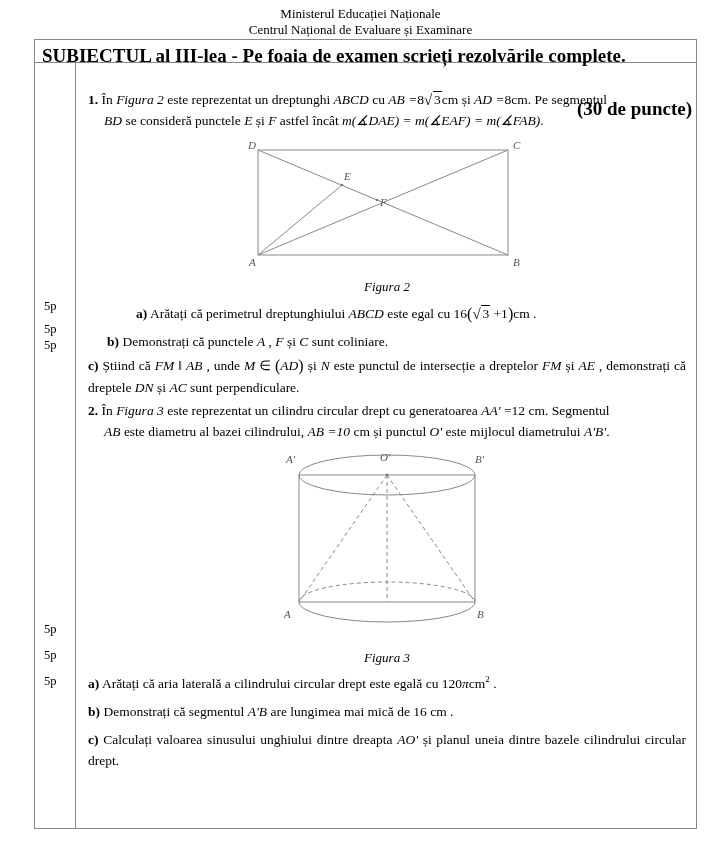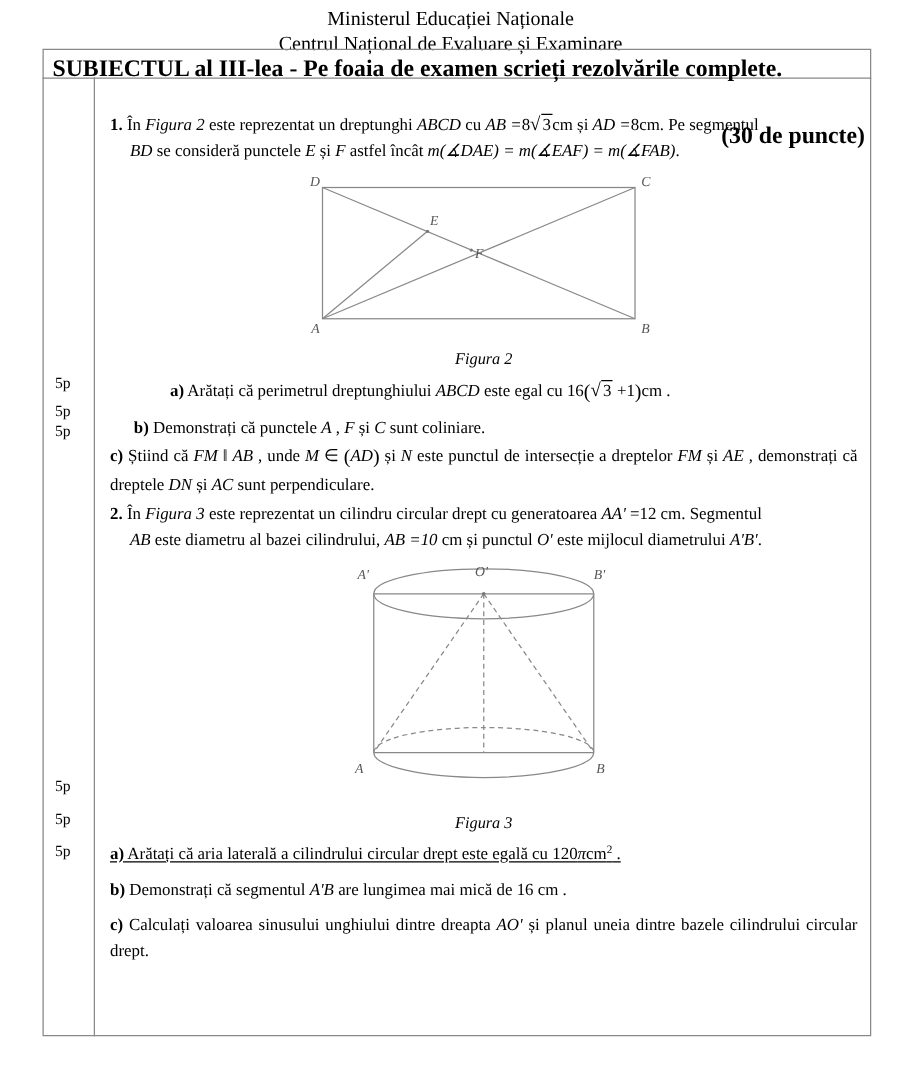--- a/index.html
+++ b/index.html
@@ -6,21 +6,21 @@
   body{
     width:721px;height:865px;background:#ffffff;
     font-family:"Liberation Serif", serif;
     color:#000;
     position:relative;
   }
   .page{position:relative;width:721px;height:865px;}
 
   
   .hdr{
-    text-align:center;font-size:16px;line-height:1.25;
+    text-align:center;font-size:13px;line-height:1.25;
     padding-top:6px;
   }
   .hdr div{white-space:nowrap;}
 
   
   .subject{
     position:absolute;left:42px;top:45px;width:650px;
     font-weight:bold;font-size:19px;
   }
   .subject .right{float:right;margin-top:31px;}
@@ -172,21 +172,21 @@
         <text x="64" y="16" font-family="'Liberation Serif',serif" font-size="11" font-style="italic" fill="#555">A'</text>
         <text x="158" y="14" font-family="'Liberation Serif',serif" font-size="11" font-style="italic" fill="#555">O'</text>
         <text x="253" y="16" font-family="'Liberation Serif',serif" font-size="11" font-style="italic" fill="#555">B'</text>
         <text x="62" y="171" font-family="'Liberation Serif',serif" font-size="11" font-style="italic" fill="#555">A</text>
         <text x="255" y="171" font-family="'Liberation Serif',serif" font-size="11" font-style="italic" fill="#555">B</text>
         <circle cx="165" cy="28" r="1.4" fill="#777"></circle>
       </svg>
       <div class="fig-caption">Figura 3</div>
     </div>
 
-    <div class="row" style="margin-top:5px;text-decoration:underline;">
+    <div class="row" style="margin-top:5px;">
       <span class="b">a)</span>
       Arătați că aria laterală a cilindrului circular drept este egală cu 120<i>π</i>cm<sup>2</sup> .
     </div>
 
     <div class="row" style="margin-top:7px;">
       <span class="b">b)</span>
       Demonstrați că segmentul <i>A'B</i> are lungimea mai mică de 16 cm .
     </div>
 
     <div class="row" style="margin-top:7px;">

